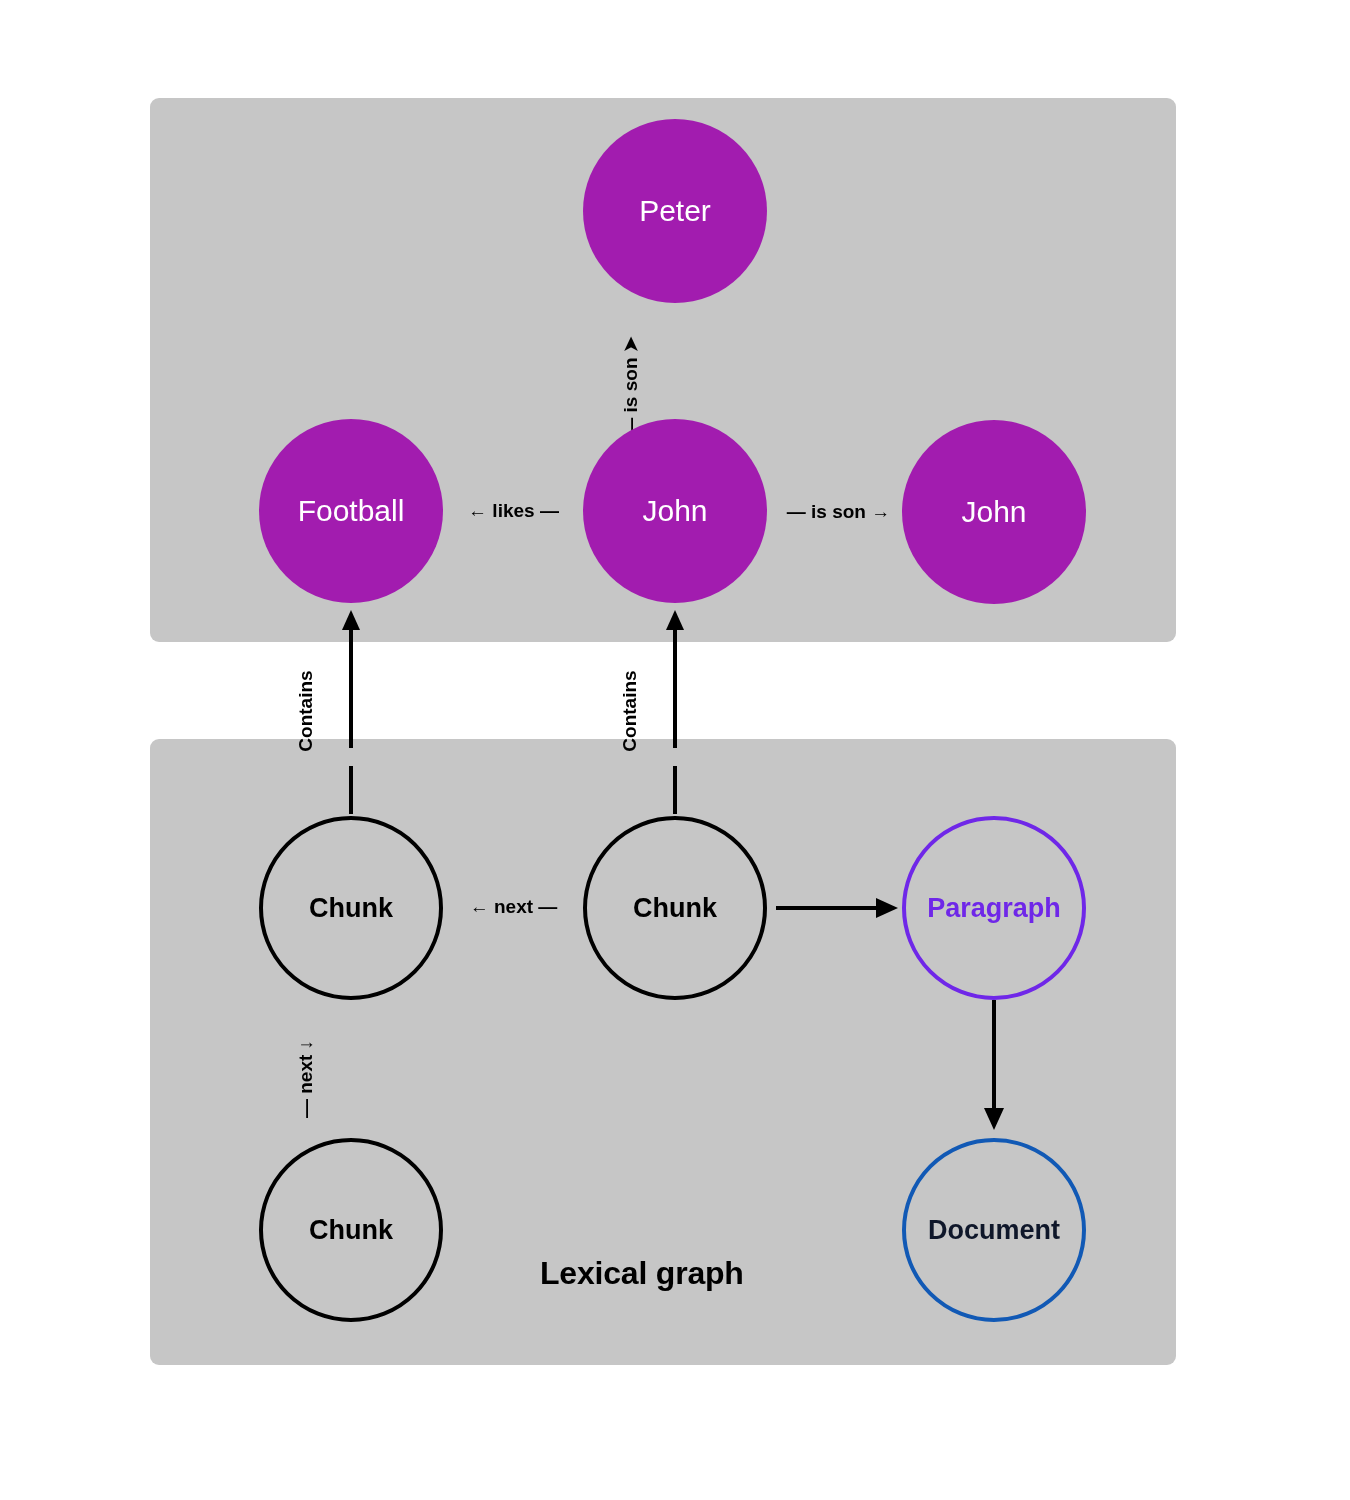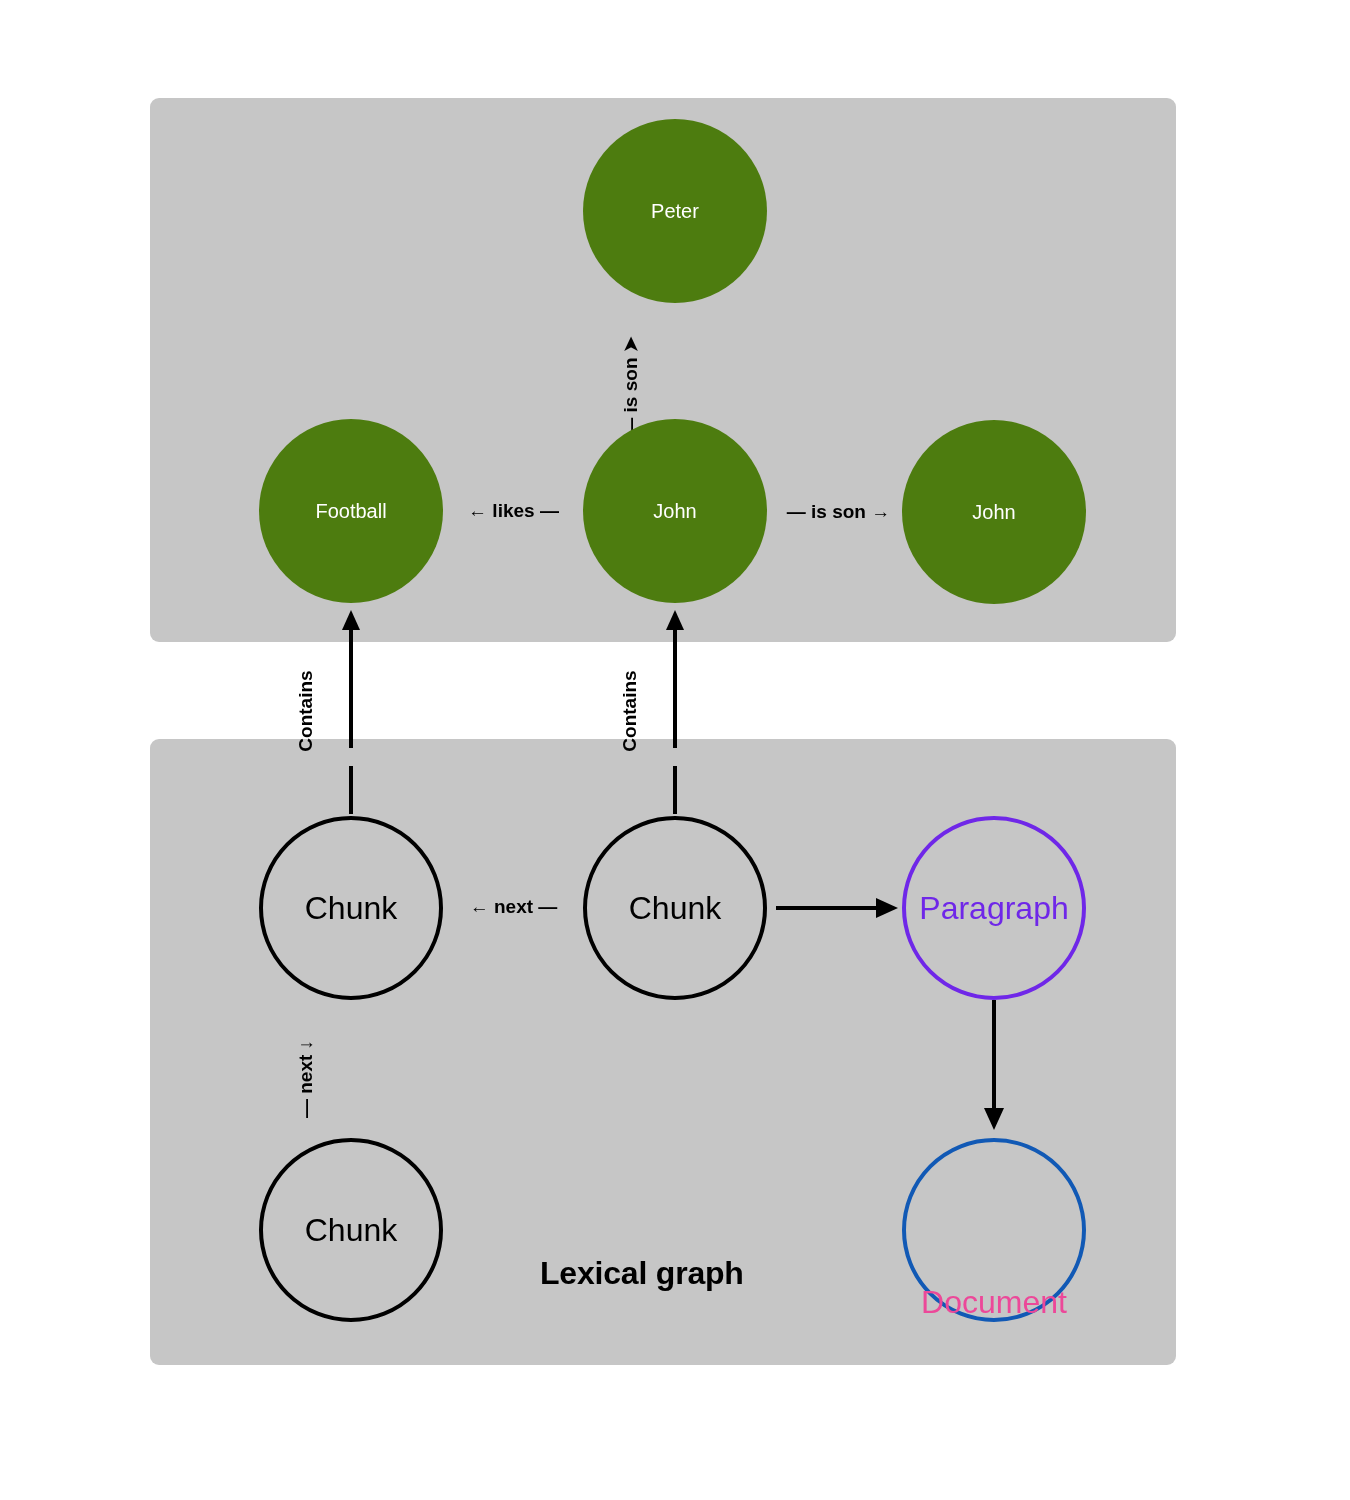--- a/index.html
+++ b/index.html
@@ -44,31 +44,31 @@
     width: 184px;
     height: 184px;
     border-radius: 50%;
     box-sizing: border-box;
     display: flex;
     align-items: center;
     justify-content: center;
     text-align: center;
   }
   .node-filled {
-    background: #4d7c0f;
+    background: #a21caf;
     color: #ffffff;
-    font-size: 20px;
+    font-size: 30px;
     font-weight: normal;
   }
   .node-outline {
     background: transparent;
     border: 4px solid #000000;
     color: #000000;
-    font-size: 32px;
-    font-weight: normal;
+    font-size: 27px;
+    font-weight: bold;
   }
   .node-label { line-height: 1; white-space: nowrap; }
 
   
   #node-peter    { left: 583px; top: 119px; }
   #node-football { left: 259px; top: 419px; }
   #node-john     { left: 583px; top: 419px; }
   #node-jane     { left: 902px; top: 420px; }
 
   
@@ -186,19 +186,19 @@
   </div>
   <div class="node node-outline" id="node-chunk-2">
     <span class="node-label">Chunk</span>
   </div>
   <div class="node node-outline" id="node-chunk-3">
     <span class="node-label">Chunk</span>
   </div>
   <div class="node node-outline" id="node-paragraph" style="border-color: rgb(111, 39, 232); color: rgb(111, 39, 232);">
     <span class="node-label">Paragraph</span>
   </div>
-  <div class="node node-outline" id="node-document" style="border-color: rgb(17, 89, 181); color: #ec4899; align-items: flex-end;">
+  <div class="node node-outline" id="node-document" style="border-color: rgb(17, 89, 181); color: #0f172a;">
     <span class="node-label">Document</span>
   </div>
 
   <div class="panel-title" id="title-lexical">Lexical graph</div>
 
 </div>
 
 </body></html>

